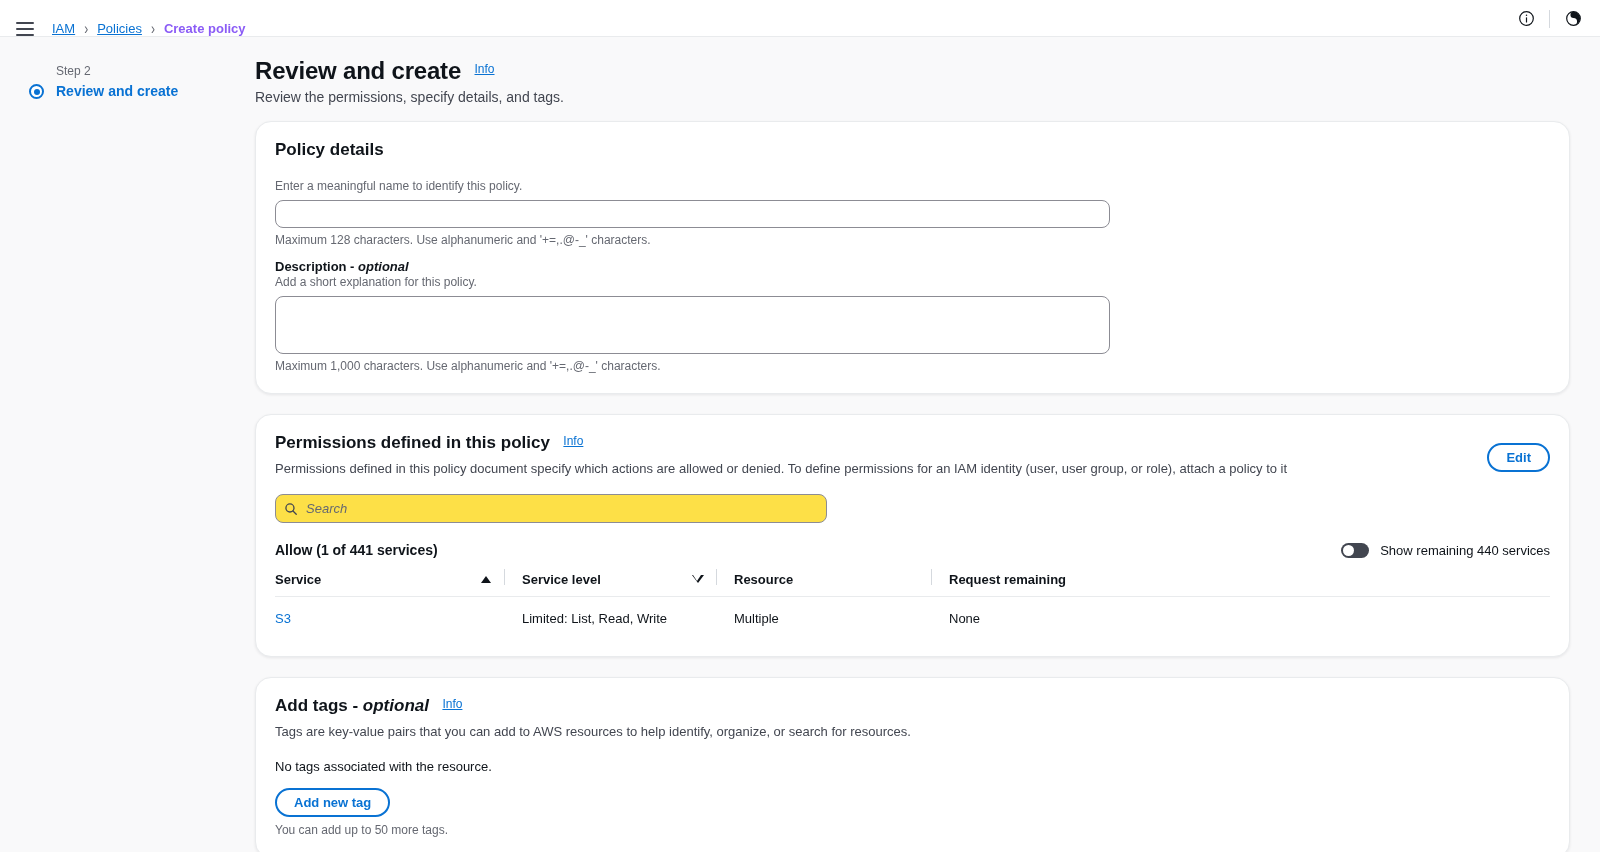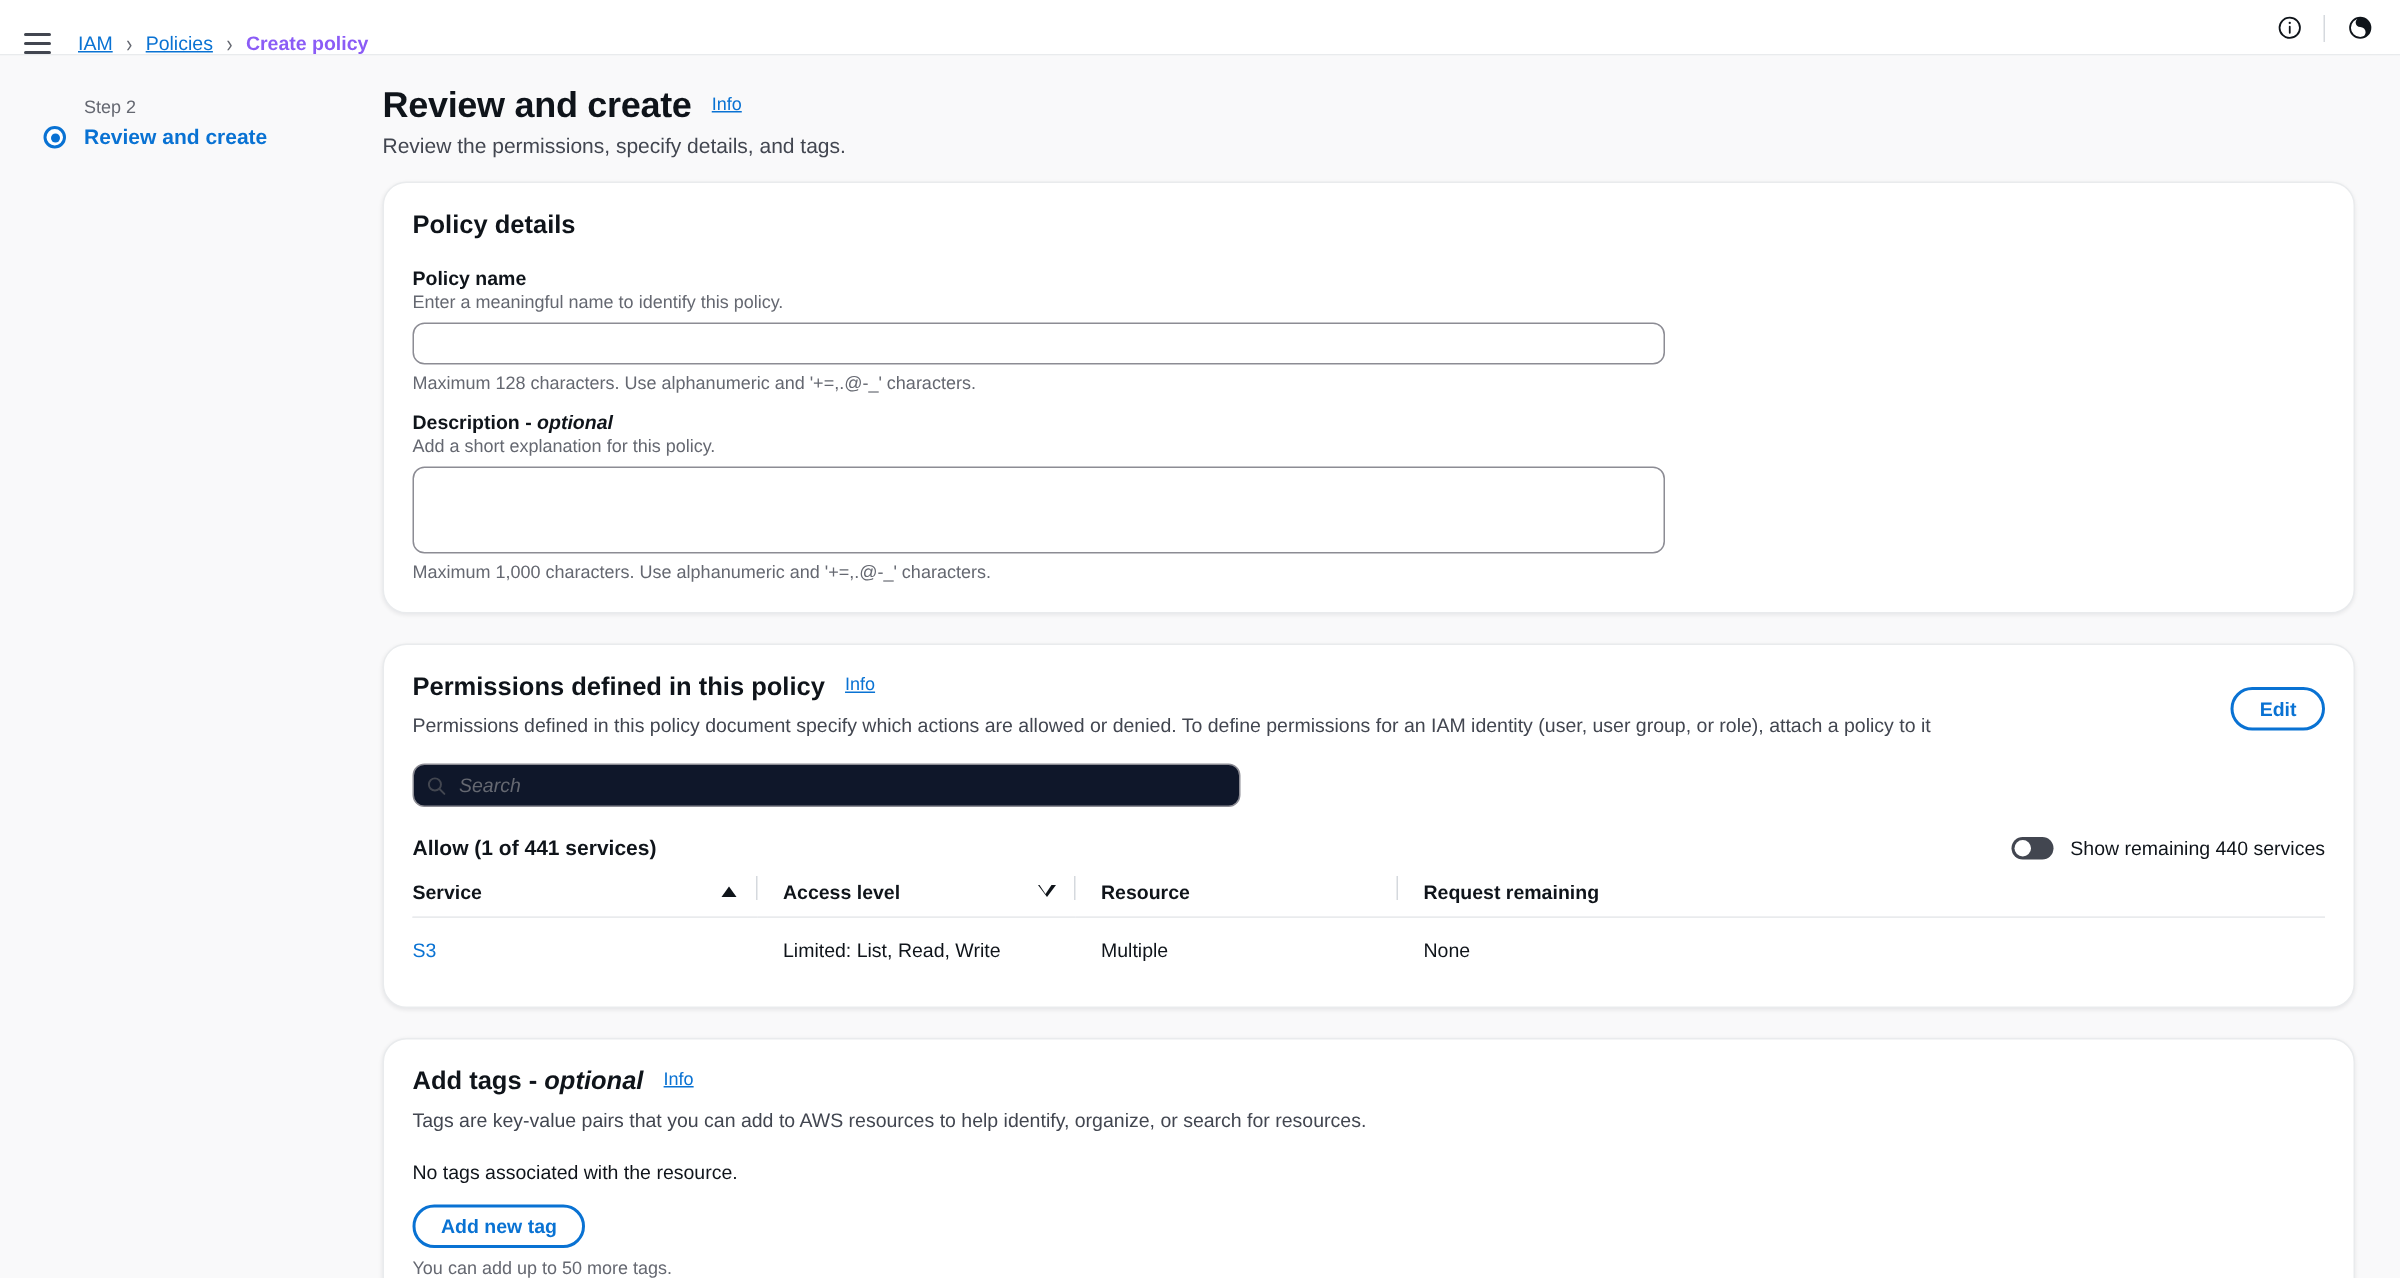--- a/index.html
+++ b/index.html
@@ -154,21 +154,21 @@
 
   
   .search-wrap {
     position: relative; width: 552px; margin-top: 16px;
   }
   .search-input {
     width: 552px; height: 29px;
     border: 1px solid #8c8c94; border-radius: 8px;
     padding: 0 10px 0 30px;
     font-family: "Liberation Sans", sans-serif; font-size: 13px;
-    font-style: italic; color: #656871; outline: none; background: #0f172a;
+    font-style: italic; color: #656871; outline: none; background: #fde047;
   }
   .search-input::placeholder { color: #656871; font-style: italic; opacity: 1; }
   .search-icon {
     position: absolute; left: 9px; top: 50%; transform: translateY(-50%);
     color: #424650; display: flex;
   }
 
   .allow-row {
     margin-top: 19px; display: flex; align-items: center; justify-content: space-between;
   }
@@ -279,21 +279,20 @@
       <span class="info-link">Info</span>
       <div class="page-sub">Review the permissions, specify details, and tags.</div>
     </div>
 
     <div class="card">
       <div class="card-pad">
         <div class="card-title">Policy details</div>
 
         <div class="spacer-18"></div>
 
-        <div class="field-label">Policy name</div>
         <div class="field-hint">Enter a meaningful name to identify this policy.</div>
         <input class="text-input" type="text" placeholder="" style="">
         <div class="field-foot">Maximum 128 characters. Use alphanumeric and '+=,.@-_' characters.</div>
 
         <div style="height:12px"></div>
 
         <div class="field-label">
           <span>Description - </span><span class="opt">optional</span>
         </div>
         <div class="field-hint">Add a short explanation for this policy.</div>
@@ -336,21 +335,21 @@
             <tr>
               <th style="width:230px">
                 <div class="th-inner">
                   <span>Service</span>
                   <span class="sort-asc"></span>
                 </div>
                 <span class="col-div"></span>
               </th>
               <th style="width:212px; padding-left:17px">
                 <div class="th-inner">
-                  <span>Access level</span>
+                  <span>Service level</span>
                   <span class="sort-none"></span>
                 </div>
                 <span class="col-div"></span>
               </th>
               <th style="width:215px; padding-left:17px">
                 <div class="th-inner">
                   <span>Resource</span>
                 </div>
                 <span class="col-div"></span>
               </th>

